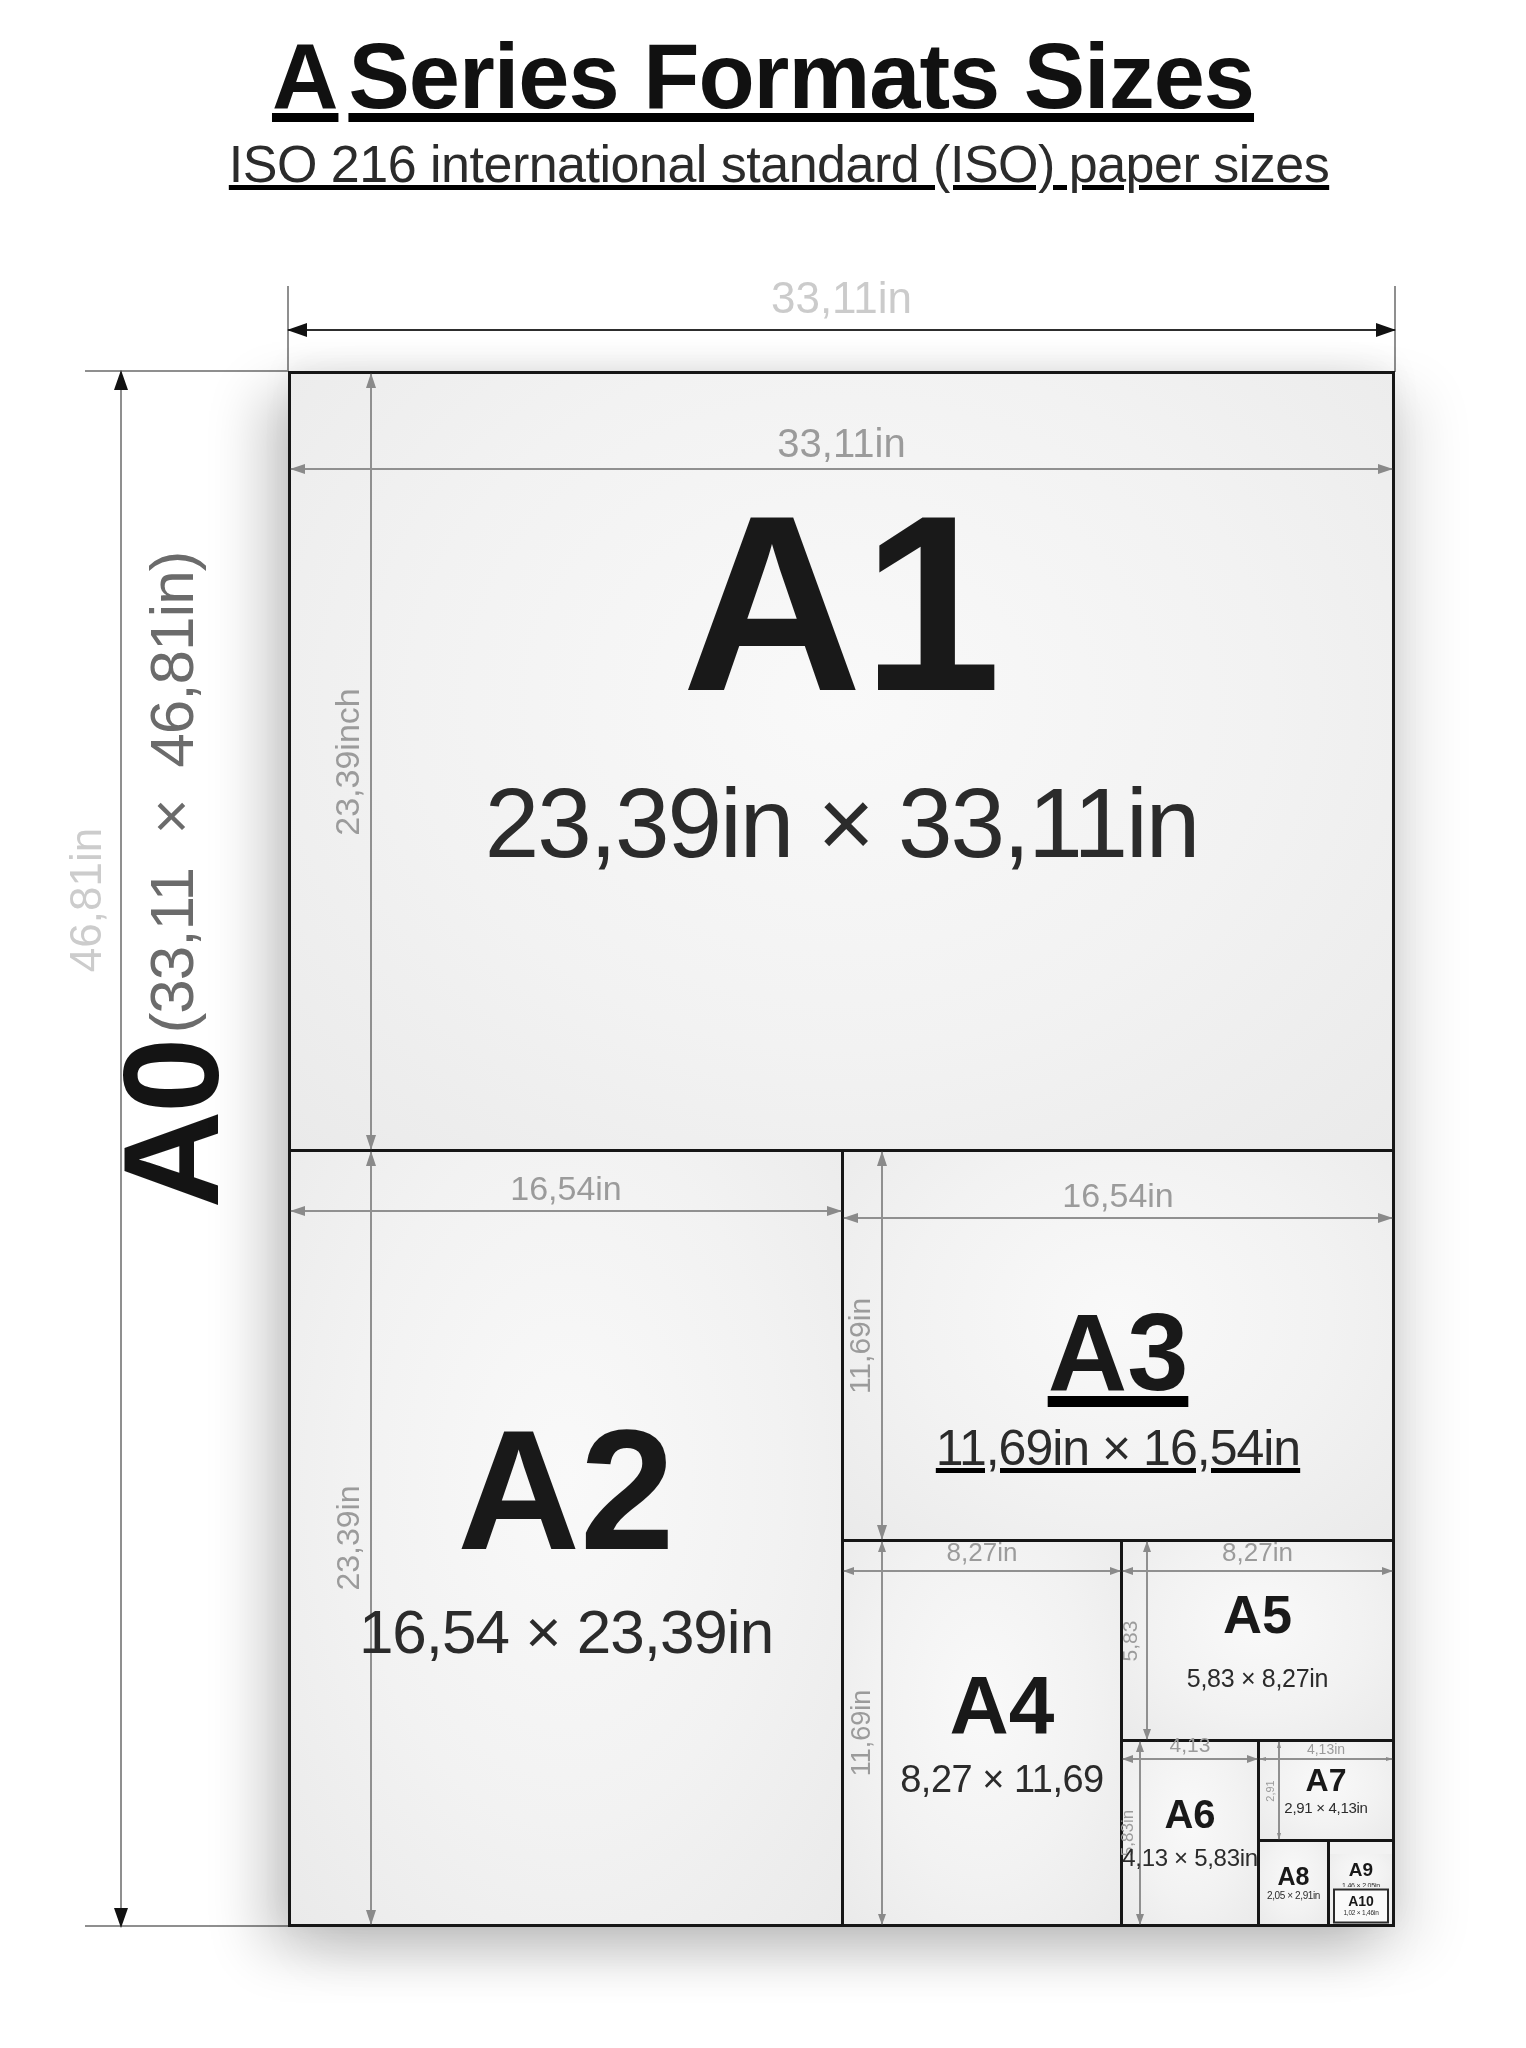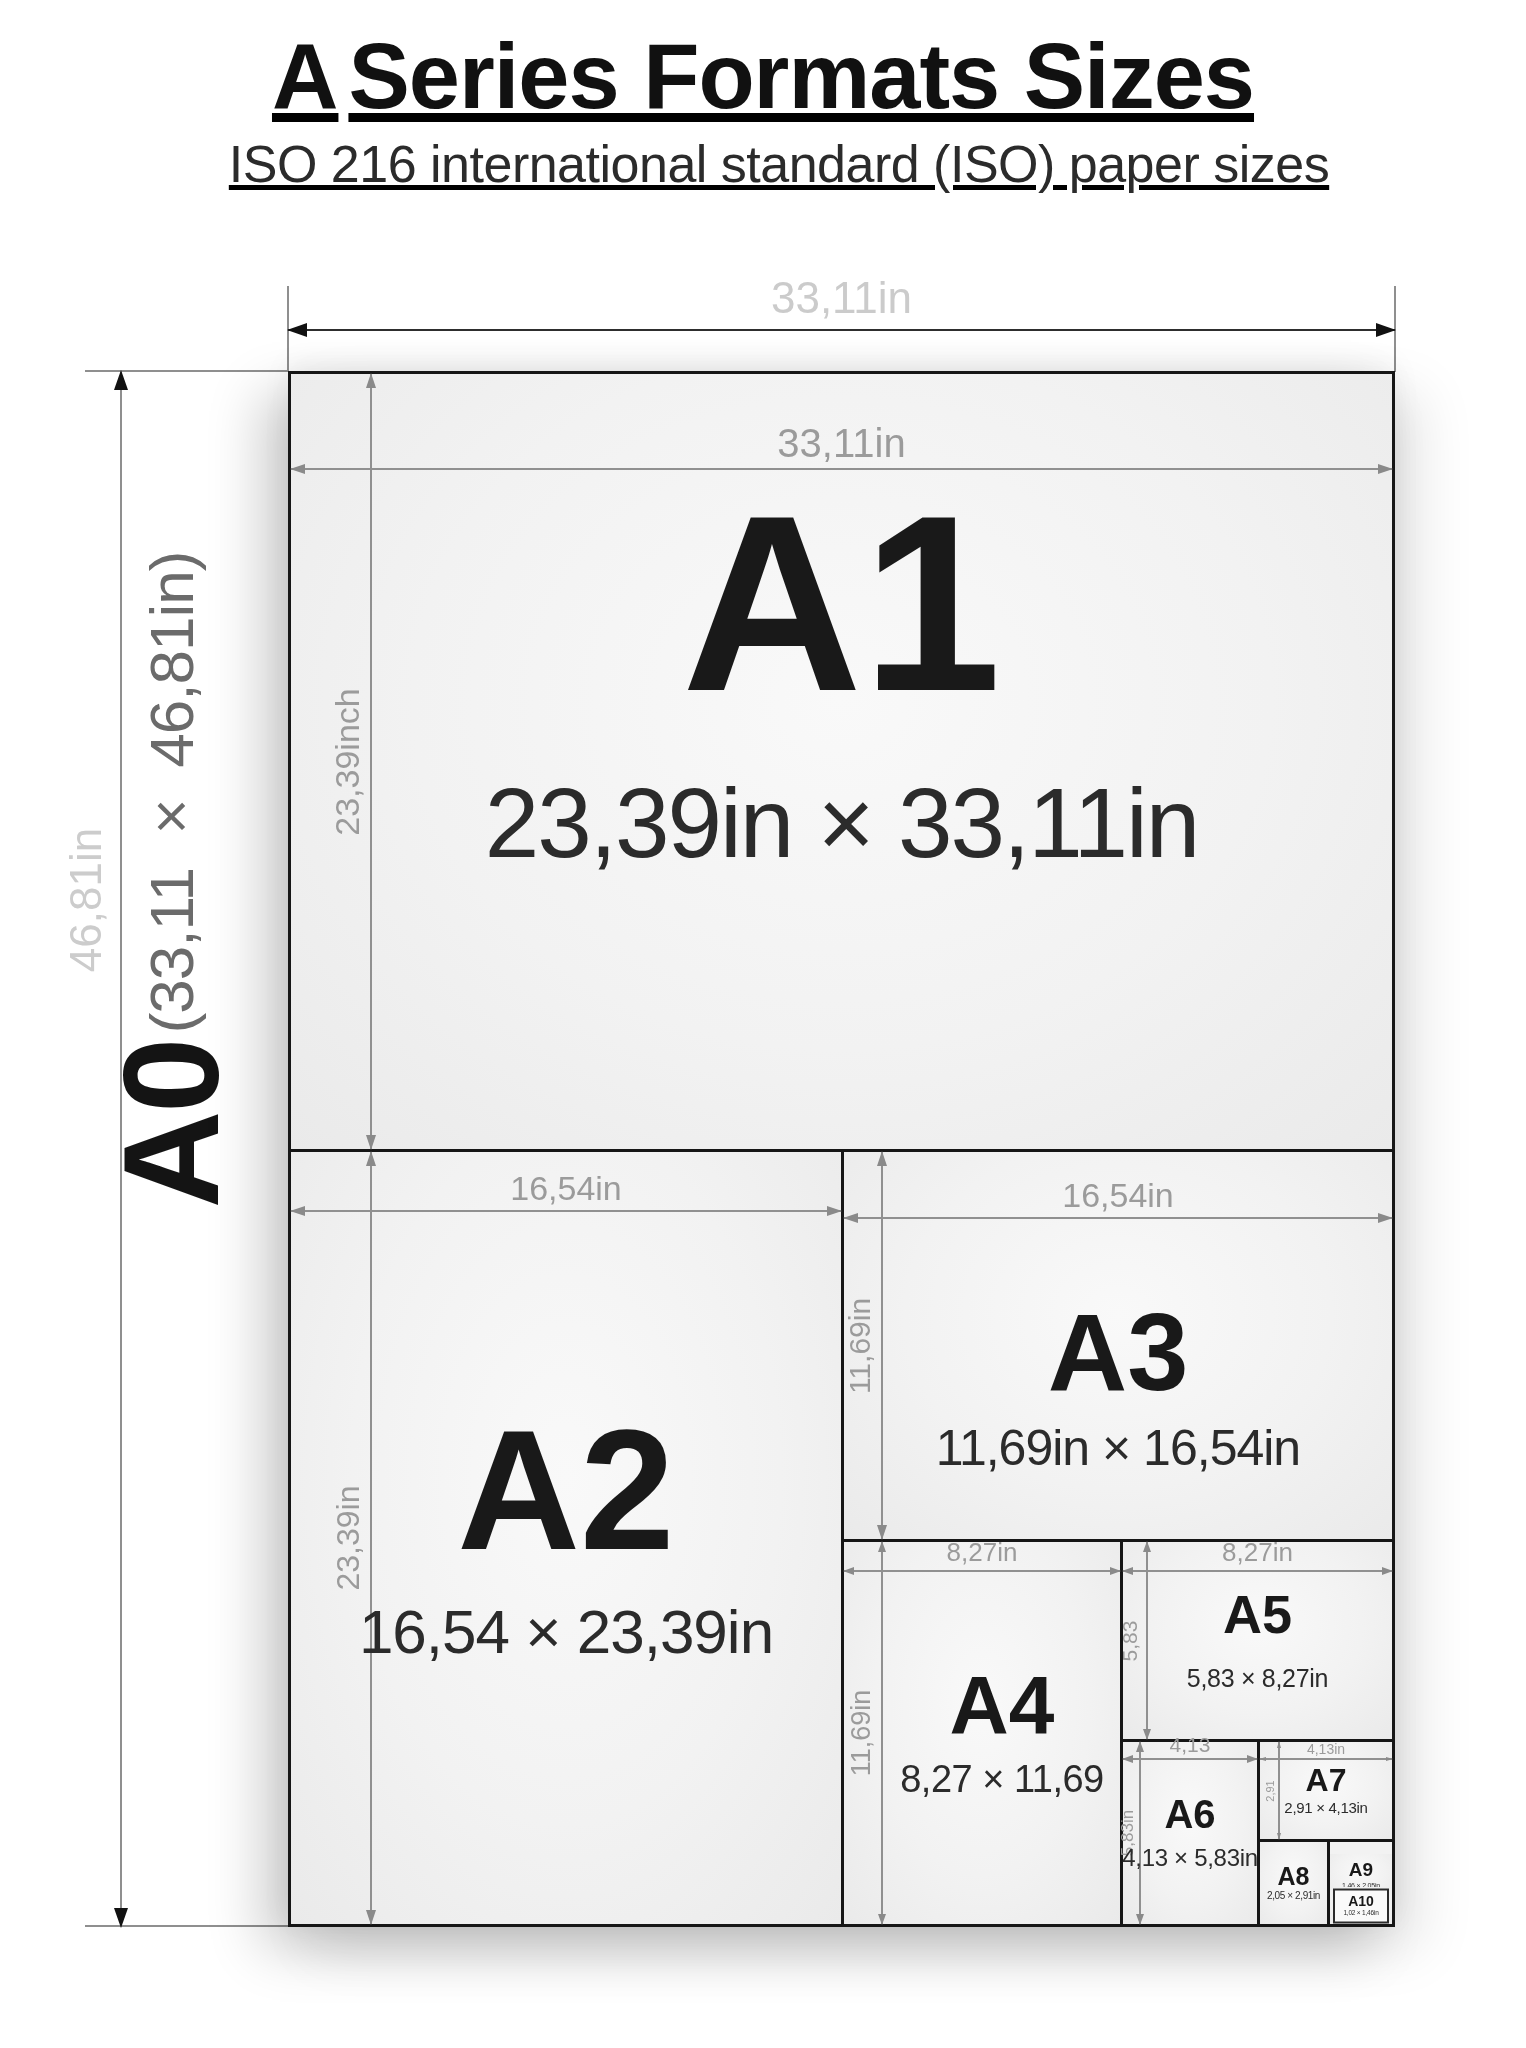--- a/index.html
+++ b/index.html
@@ -75,21 +75,21 @@
 
   .center{position:absolute;left:0;top:0;right:0;bottom:0;display:flex;
           flex-direction:column;align-items:center;justify-content:center;text-align:center;}
   .plabel{font-weight:700;color:#191919;line-height:0.9;}
   .psize{font-weight:400;color:#2b2b2b;line-height:1;white-space:nowrap;}
 
   .a1 .center{transform:translateY(-80px);gap:58px;}
   .a1 .plabel{font-size:250px;} .a1 .psize{font-size:98px;letter-spacing:-2px;}
   .a2 .center{gap:34px;}
   .a2 .plabel{font-size:170px;} .a2 .psize{font-size:62px;letter-spacing:-1px;}
-  .a3 .center{transform:translateY(42px);gap:22px;}
+  .a3 .center{transform:translateY(42px);gap:22px;text-decoration:underline;}
   .a3 .plabel{font-size:110px;} .a3 .psize{font-size:50px;letter-spacing:-1px;}
   .a4 .center{gap:18px;padding-left:40px;}
   .a4 .plabel{font-size:82px;}  .a4 .psize{font-size:38px;letter-spacing:-0.5px;}
   .a5 .center{gap:28px;}
   .a5 .plabel{font-size:54px;}  .a5 .psize{font-size:25px;letter-spacing:-0.3px;}
   .a6 .center{gap:14px;text-align:center;}
   .a6 .plabel{font-size:40px;}  .a6 .psize{font-size:24px;letter-spacing:-0.3px;}
   .a7 .center{gap:5px;}
   .a7 .plabel{font-size:32px;}  .a7 .psize{font-size:15px;letter-spacing:-0.3px;}
   .a8 .center{gap:4px;}

